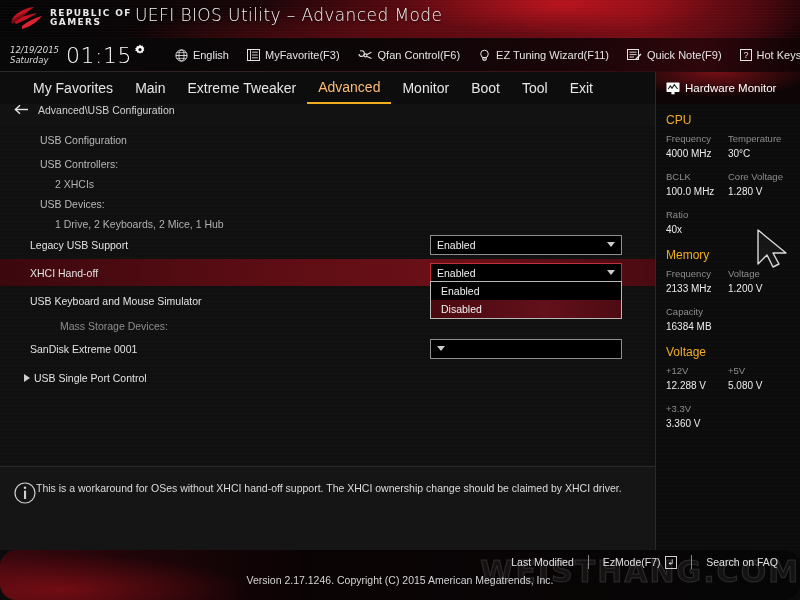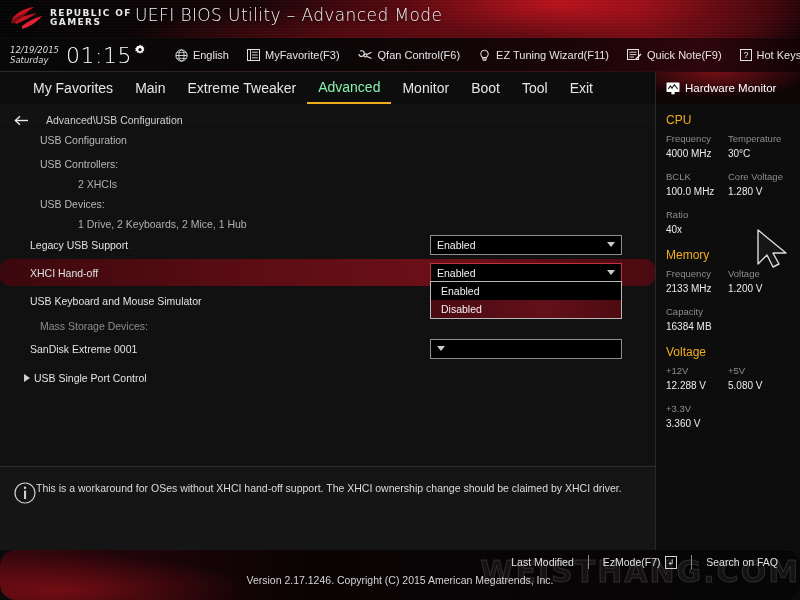--- a/index.html
+++ b/index.html
@@ -66,46 +66,45 @@
 
   
   .tabs {
     position:absolute; left:0; top:72px; width:655px; height:32px;
     background:#0d0d0d; display:flex; align-items:center; padding-left:22px;
   }
   .tab {
     font-size:14px; color:#e6e6e6; padding:0 11px; height:32px;
     display:flex; align-items:center; cursor:default; white-space:nowrap;
   }
-  .tab.active { color:#86efac; border-bottom:2px solid #f0ad20; }
+  .tab.active { color:#fdba74; border-bottom:2px solid #f0ad20; }
 
   
   .crumb {
     position:absolute; left:0; top:104px; width:655px; height:22px;
-    background:#121212; display:flex; align-items:flex-end; padding-left:14px; gap:17px;
+    background:#121212; display:flex; align-items:flex-start; padding-left:14px; gap:9px;
   }
   .crumb-text { font-size:10.5px; color:#d0d0d0; }
 
   
   .content {
     position:absolute; left:0; top:126px; width:655px; height:340px;
     background:#101010;
     background-image:repeating-linear-gradient(0deg, rgba(255,255,255,0.010) 0 1px, rgba(0,0,0,0) 1px 4px);
     overflow:hidden;
   }
   .info-line { position:absolute; left:40px; font-size:10.5px; color:#b9b9b9; white-space:nowrap; }
-  .info-line.ind { left:55px; color:#b0b0b0;margin-left:23px; }
+  .info-line.ind { left:55px; color:#b0b0b0; }
 
   .row {
     position:absolute; left:0; width:655px; height:27px;
     display:flex; align-items:center;
   }
   .row.sel {
     background:linear-gradient(90deg,#3b080d 0%,#5e0d14 42%,#6d1018 72%,#4a0a11 100%);
-    border-radius:10px;
   }
   .row-label { position:absolute; left:30px; font-size:10.5px; color:#e2e2e2; white-space:nowrap; }
 
   .combo {
     position:absolute; left:430px; width:192px; height:20px;
     background:#000; border:1px solid #8e8e8e;
     display:flex; align-items:center; padding:0 6px;
     font-size:10.5px; color:#f0f0f0;
   }
   .combo.focus { border-color:#c03040; }
@@ -319,21 +318,21 @@
       <span class="combo focus">
         <span class="cv">Enabled</span>
         <span class="caret"></span>
       </span>
     </div>
 
     <div class="row" style="top:161px;">
       <span class="row-label">USB Keyboard and Mouse Simulator</span>
     </div>
 
-    <div class="info-line" style="top:194px;color:#8d8d8d;">Mass Storage Devices:</div>
+    <div class="info-line" style="top:194px;color:#8d8d8d;margin-left:20px;">Mass Storage Devices:</div>
 
     <div class="row" style="top:209px;">
       <span class="row-label">SanDisk Extreme 0001</span>
       <span class="combo">
         <span class="caret"></span>
       </span>
     </div>
 
     <div class="row" style="top:238px;">
       <span style="position:absolute;left:24px;display:flex;align-items:center;">

